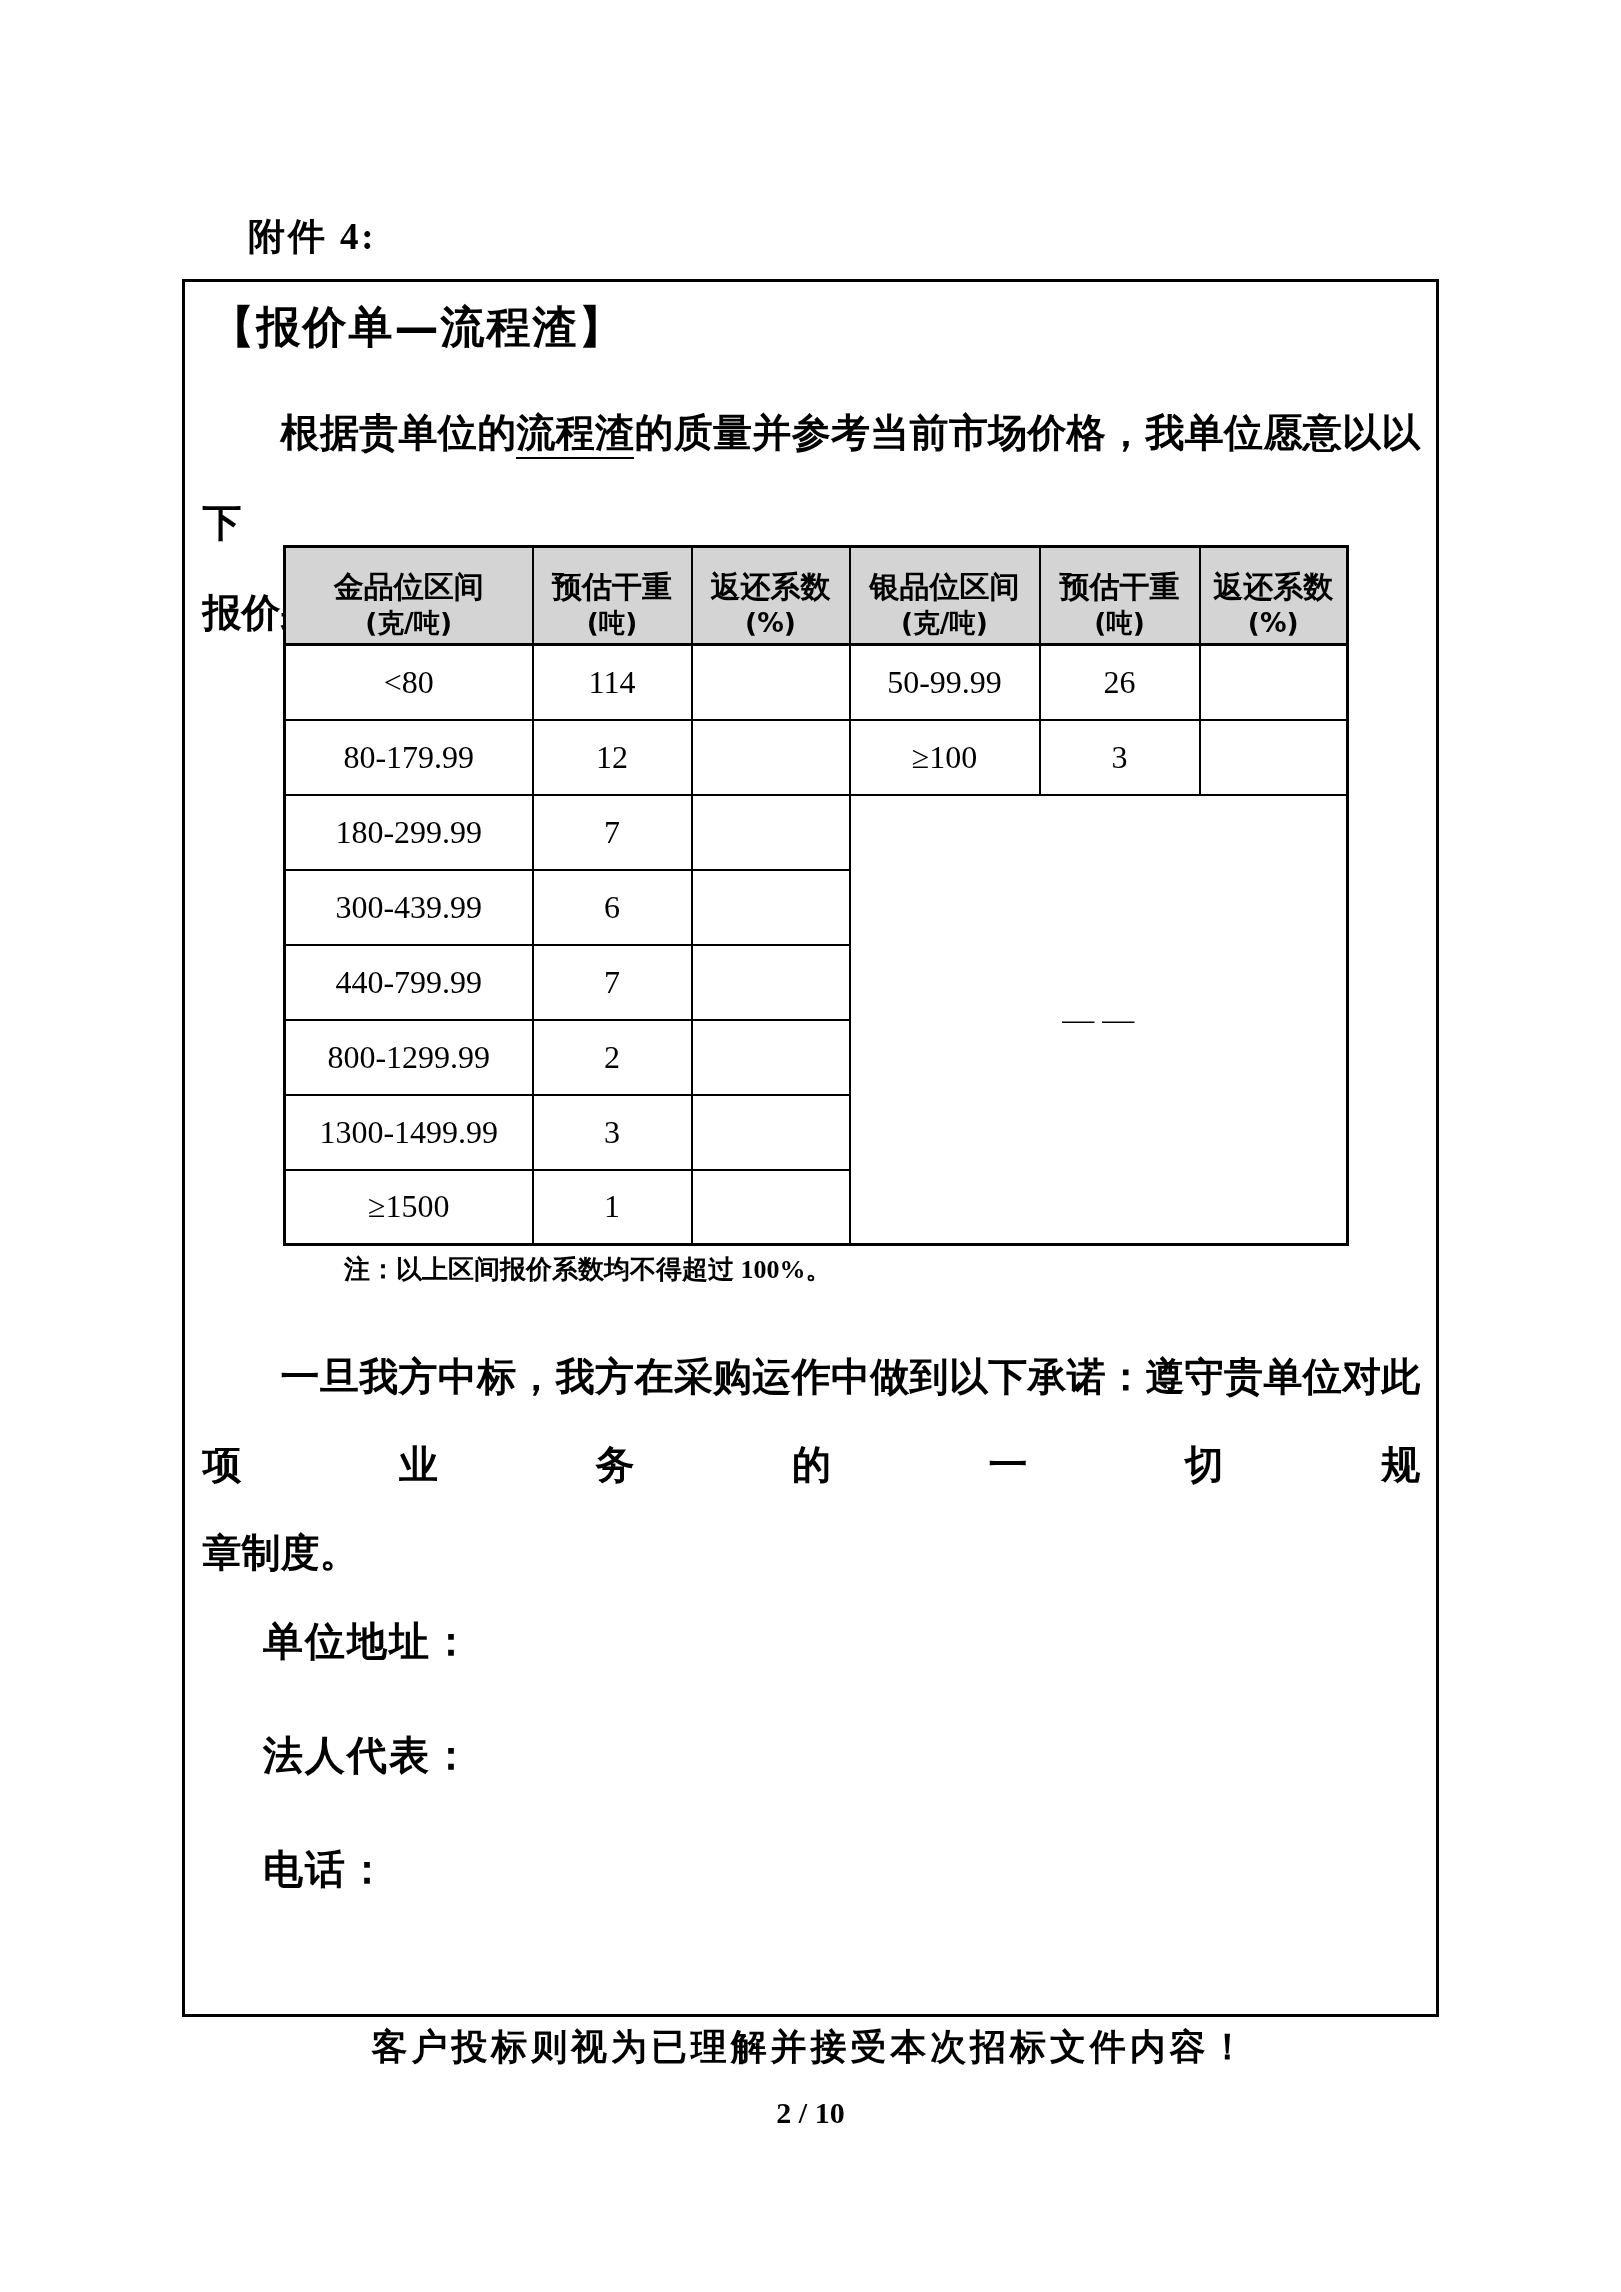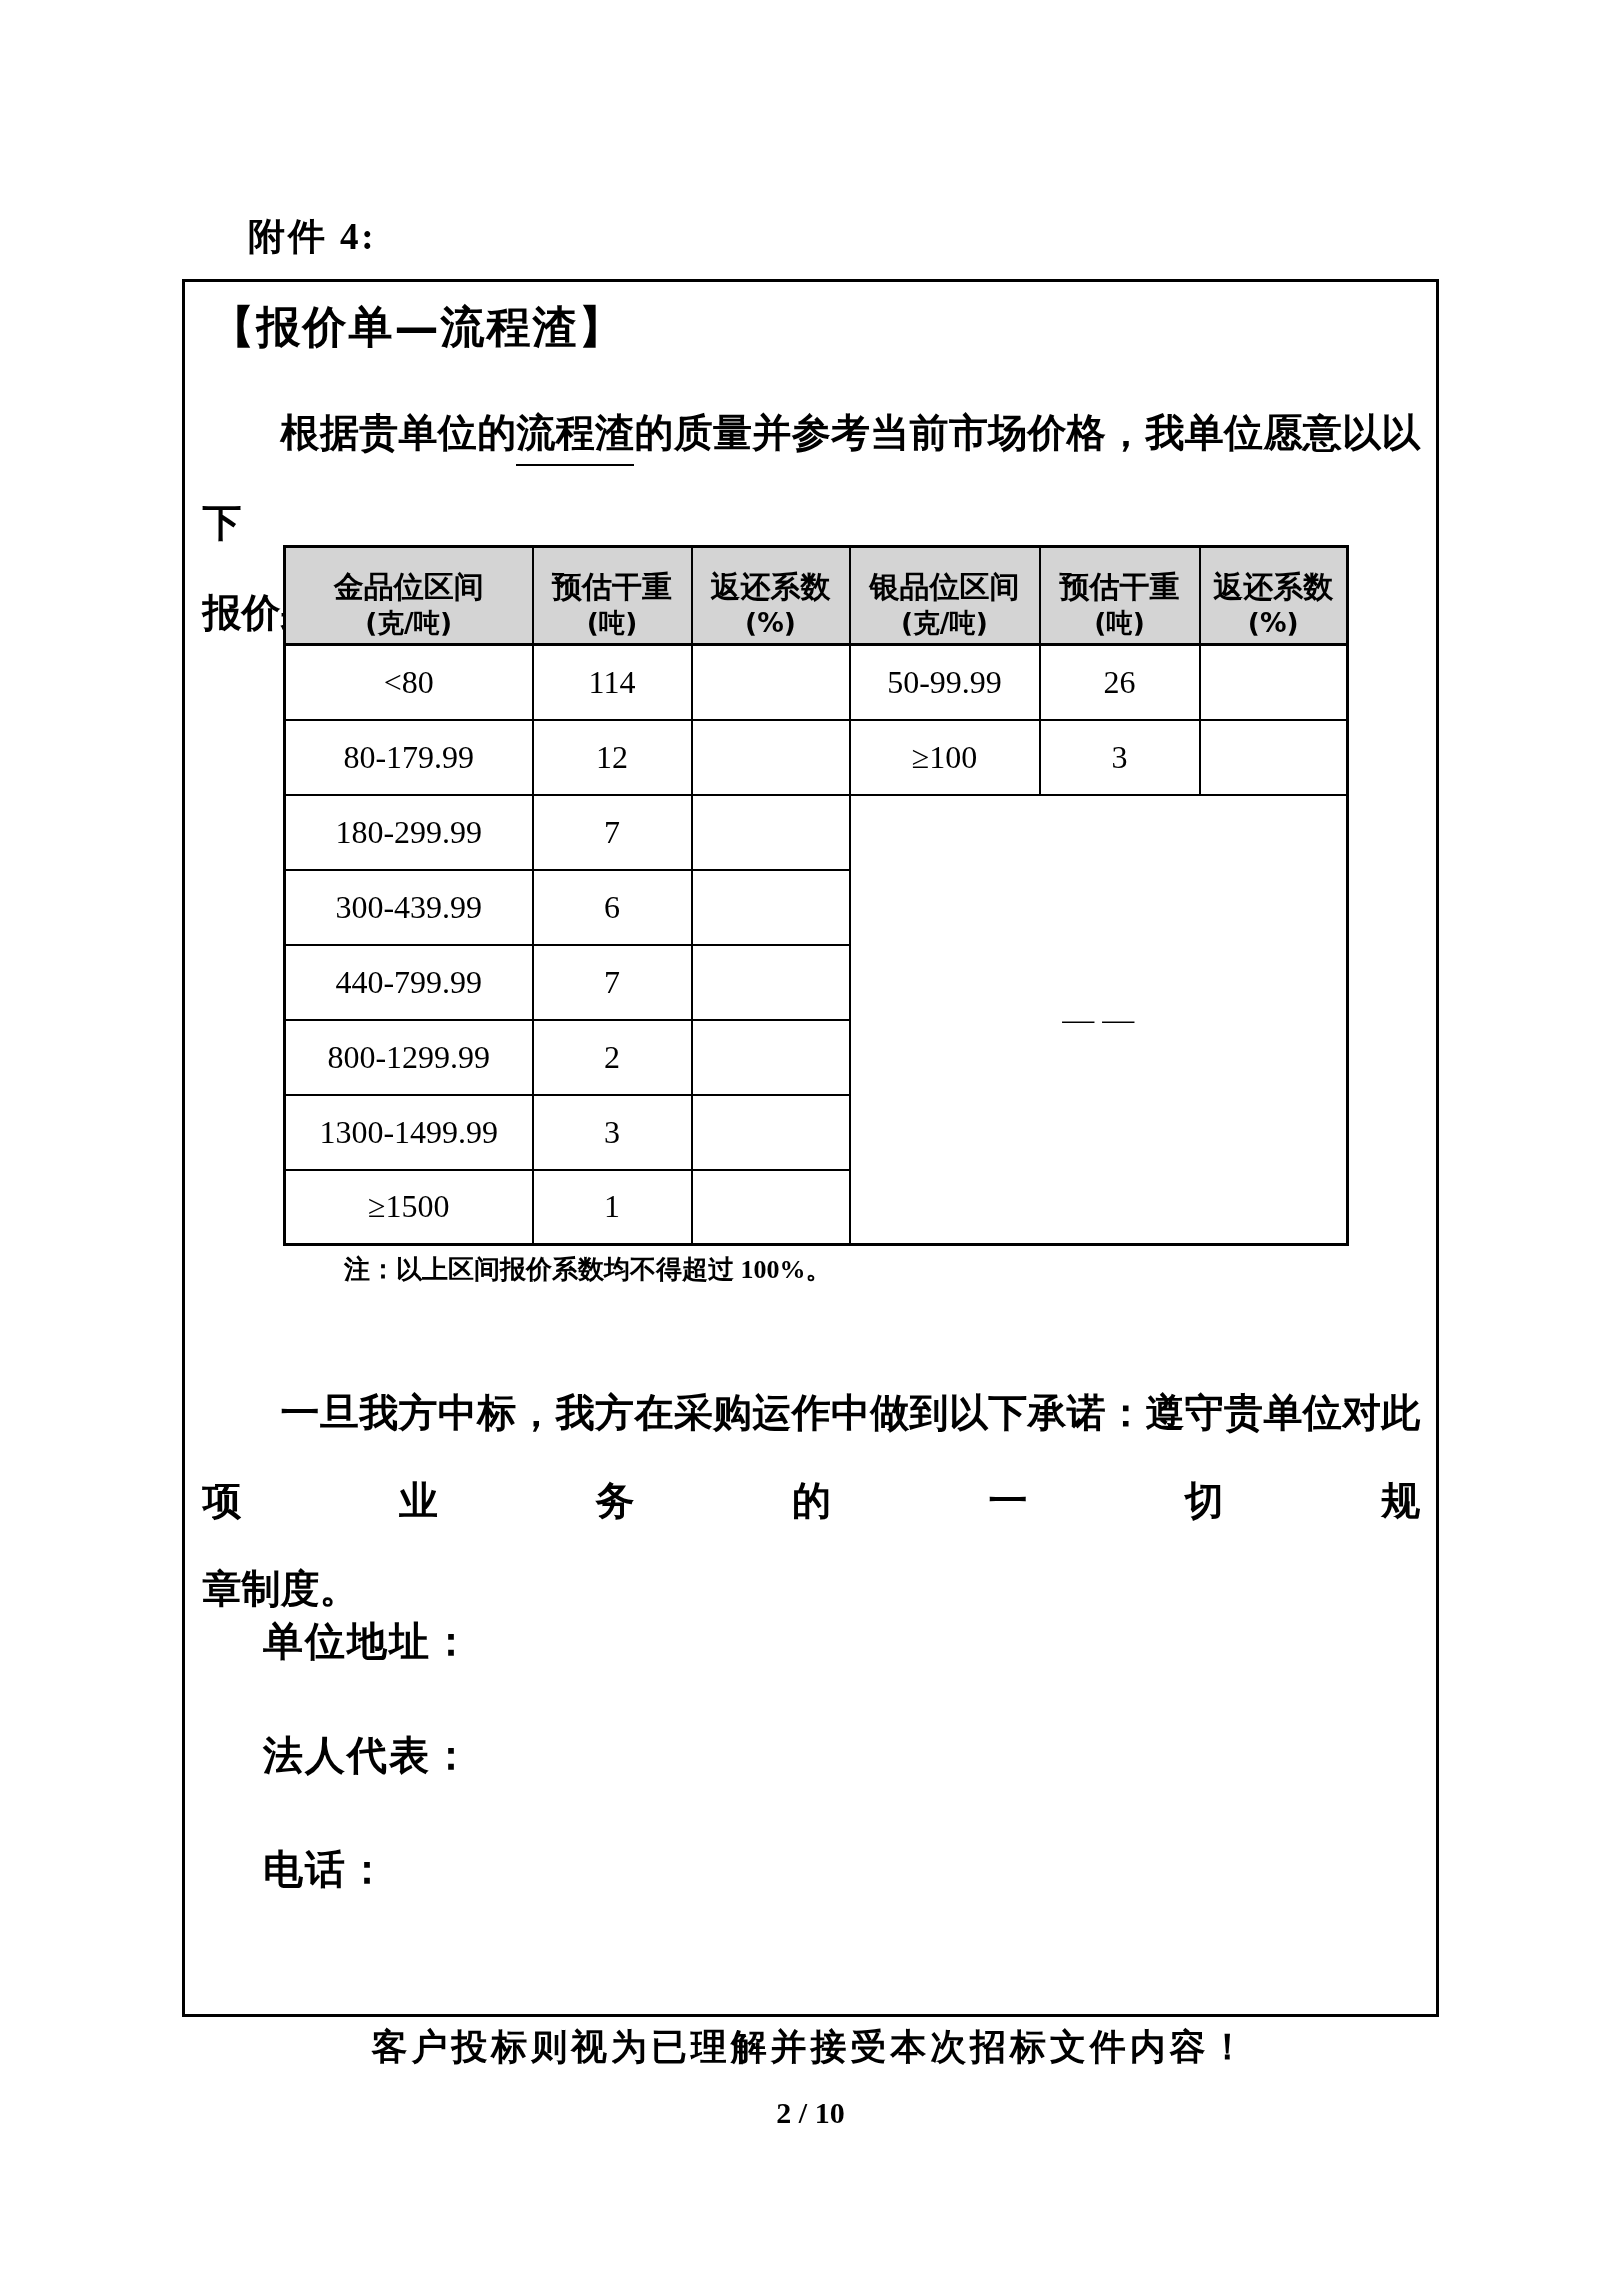--- a/index.html
+++ b/index.html
@@ -22,21 +22,21 @@
     position:absolute; left:25.5px; top:15.7px;
     font-size:44px; font-weight:bold; letter-spacing:2px;
     font-family:"DejaVu Sans", sans-serif;
   }
   .intro {
     position:absolute; left:17.6px; right:15.7px; top:106px;
     font-size:39px; font-weight:bold; line-height:90px;
     font-family:"Liberation Serif", serif;
   }
   .jline { text-indent:2em; text-align:justify; text-align-last:justify; }
-  .uline { border-bottom:2.9px solid #000; padding-bottom:10px; }
+  .uline { border-bottom:2.9px solid #000; padding-bottom:3px; }
   .quote-table {
     position:absolute; left:98px; top:263px; width:1062px;
     border-collapse:collapse; table-layout:fixed; text-align:center;
     border:3.9px solid #000;
   }
   .quote-table col.c1 { width:248px; }
   .quote-table col.c2 { width:159px; }
   .quote-table col.c3 { width:158px; }
   .quote-table col.c4 { width:190px; }
   .quote-table col.c5 { width:160px; }
@@ -51,21 +51,21 @@
   .data-row { height:75px; }
   .hdr-main { font-size:30px; font-weight:bold; font-family:"DejaVu Sans", sans-serif; line-height:1.3;margin-top:16px; }
   .hdr-unit { font-size:26.5px; font-weight:bold; font-family:"DejaVu Sans", sans-serif; line-height:1.3; }
   .cell-val { font-size:32px; font-family:"Liberation Serif", serif; }
   .table-note {
     position:absolute; left:159px; top:970px;
     font-size:26px; font-weight:bold;
     font-family:"Liberation Serif", serif;
   }
   .commitment {
-    position:absolute; left:17.6px; right:15.7px; top:1087px;
+    position:absolute; left:17.6px; right:15.7px; top:1051px;
     font-size:39px; font-weight:bold; line-height:88px;
     font-family:"DejaVu Sans", sans-serif;
   }
   .field-line {
     position:absolute; left:78px;
     font-size:40px; font-weight:bold; letter-spacing:2px;
     font-family:"DejaVu Sans", sans-serif;
   }
   .field-bidder   { top:1217px; }
   .field-address  { top:1332px; }

